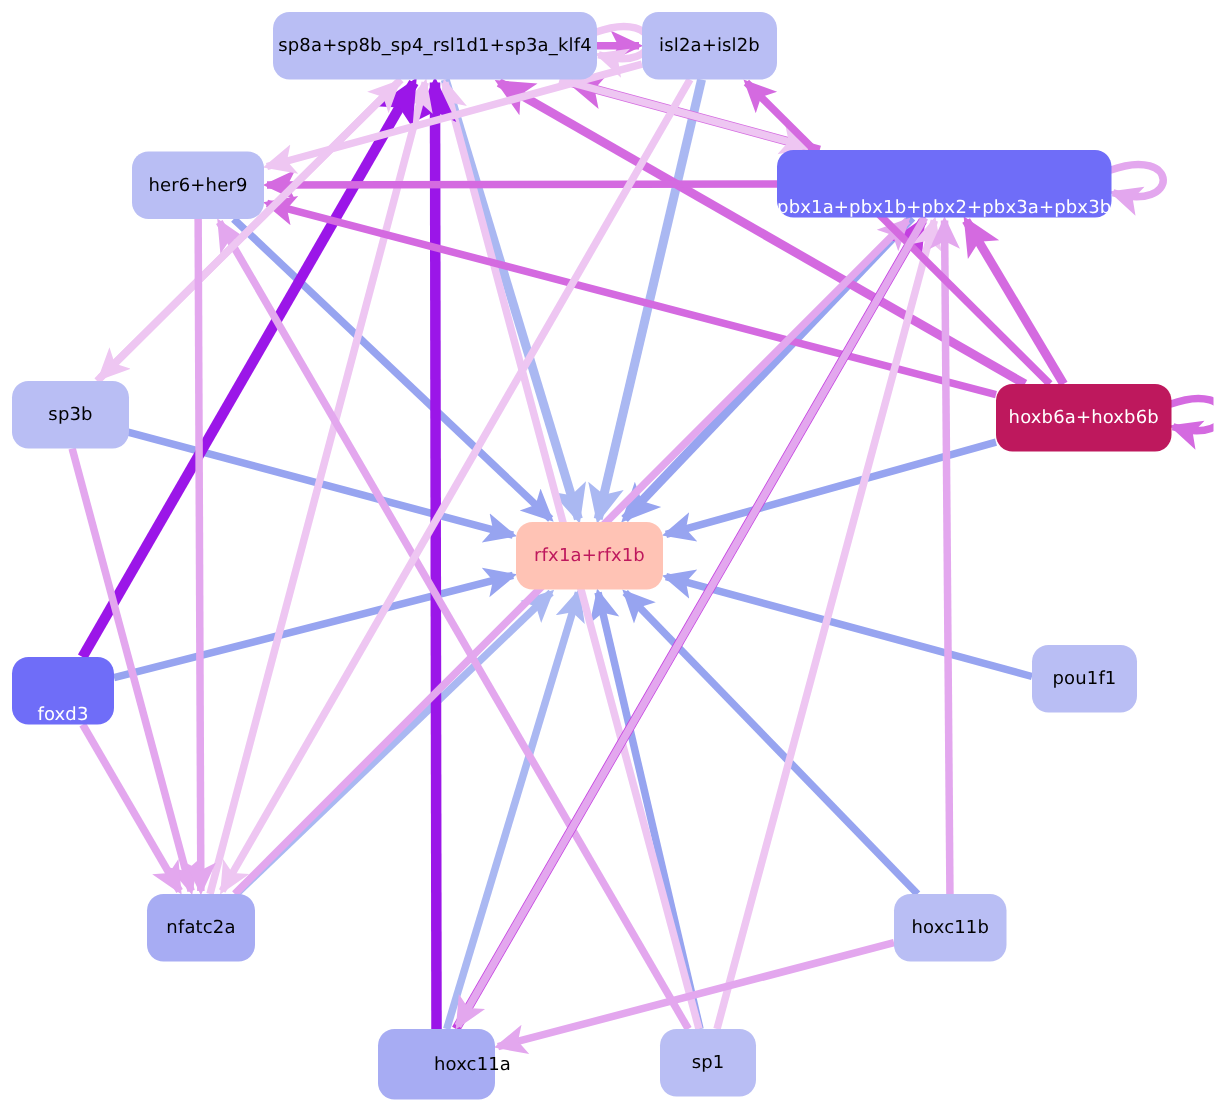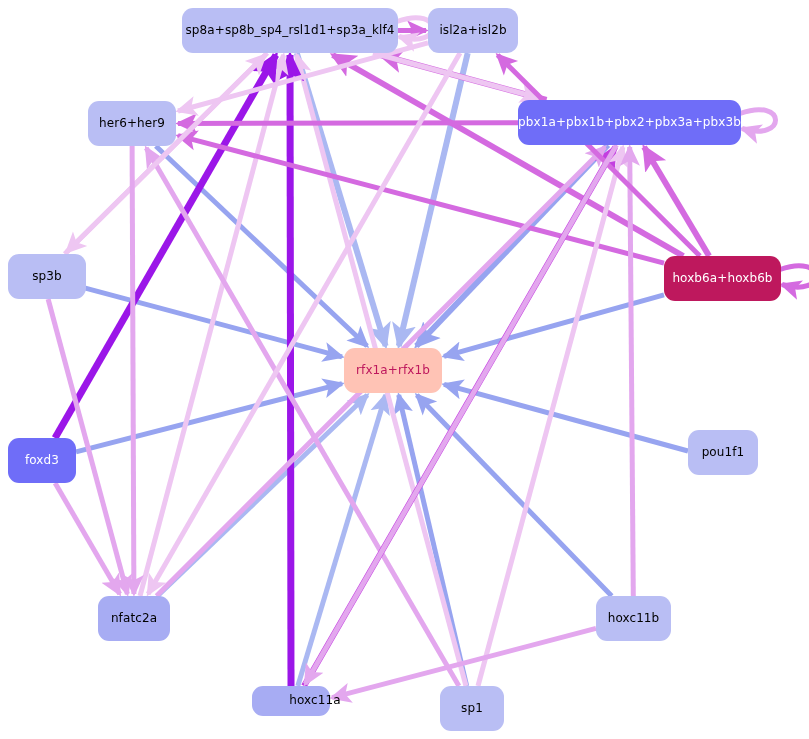--- a/index.html
+++ b/index.html
@@ -6,21 +6,21 @@
   html,body{margin:0;padding:0;background:#ffffff;}
   body{width:809px;height:739px;overflow:hidden;
        font-family:"DejaVu Sans","Liberation Sans",sans-serif;}
   #graph{position:relative;width:809px;height:739px;background:#fff;}
   #edges{position:absolute;left:0;top:0;width:809px;height:739px;}
   .node{position:absolute;display:flex;align-items:center;justify-content:center;
         border-radius:11px;box-sizing:border-box;text-align:center;
         font-size:12px;line-height:1.1;letter-spacing:0.1px;white-space:nowrap;}
   .node.light{background:#b9bef4;color:#000;}
   .node.mid{background:#a7acf3;color:#000;}
-  .node.strong{background:#6f6df8;color:#fff;}
+  .node.strong{background:#6f6df8;color:#fff;align-items:flex-end;}
   .node.vivid{background:#be185d;color:#fff;}
   .node.hub{background:#ffc3b5;color:#be185d;}
 </style>
 </head>
 <body>
 
 <div id="graph">
   <svg id="edges" viewBox="0 0 809 739" xmlns="http://www.w3.org/2000/svg">
       <defs>
         <marker id="ah-97a4f0" viewBox="0 0 10 10" refX="8.2" refY="5" markerWidth="4.6" markerHeight="4.6" orient="auto-start-reverse" markerUnits="strokeWidth">
@@ -114,20 +114,20 @@
       </div>
       <div class="node light" style="left: 688px; top: 430px; width: 70px; height: 45px;">
         <span>pou1f1</span>
       </div>
       <div class="node mid" style="left: 98px; top: 596px; width: 72px; height: 45px;">
         <span>nfatc2a</span>
       </div>
       <div class="node light" style="left: 596px; top: 596px; width: 75px; height: 45px;">
         <span>hoxc11b</span>
       </div>
-      <div class="node mid" style="left: 252px; top: 686px; width: 78px; height: 30px; padding-left: 48px;">
+      <div class="node mid" style="left: 252px; top: 686px; width: 78px; height: 47px; padding-left: 48px;">
         <span>hoxc11a</span>
       </div>
       <div class="node light" style="left: 440px; top: 686px; width: 64px; height: 45px;">
         <span>sp1</span>
       </div>
     </div>
 </div>
 
 </body></html>

